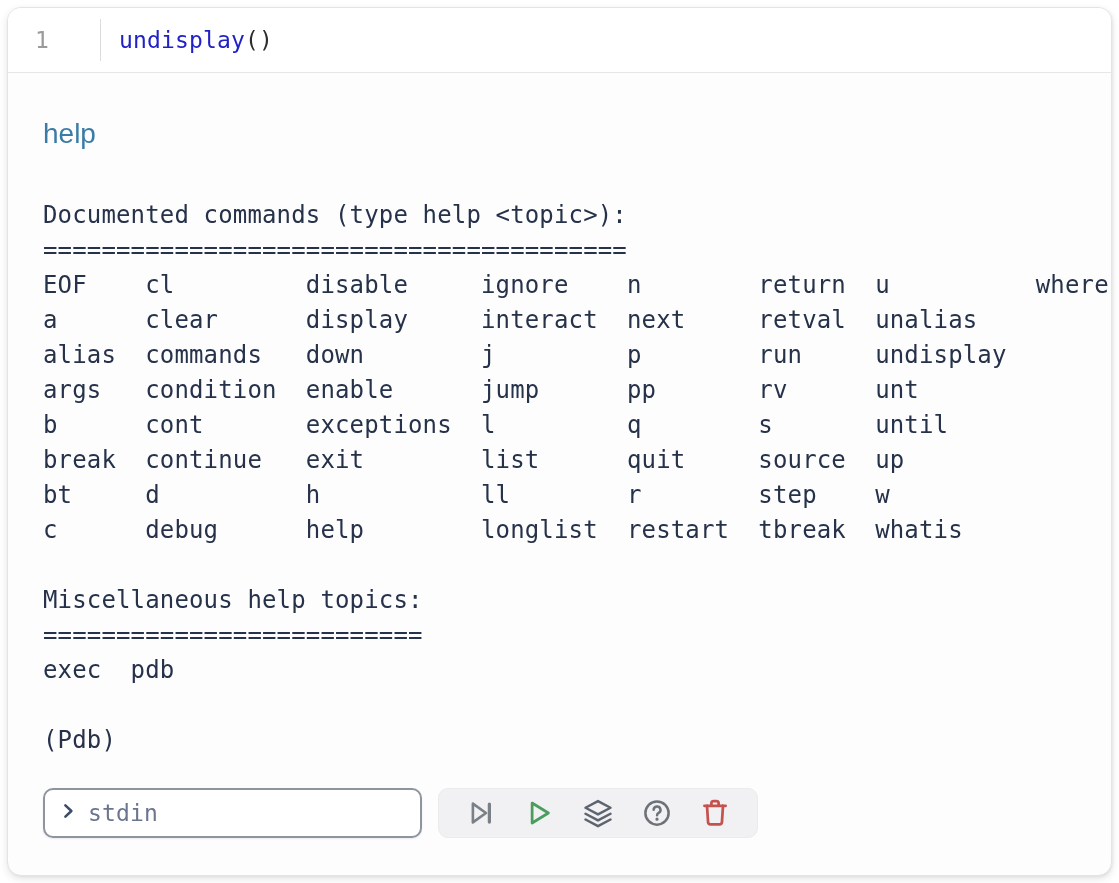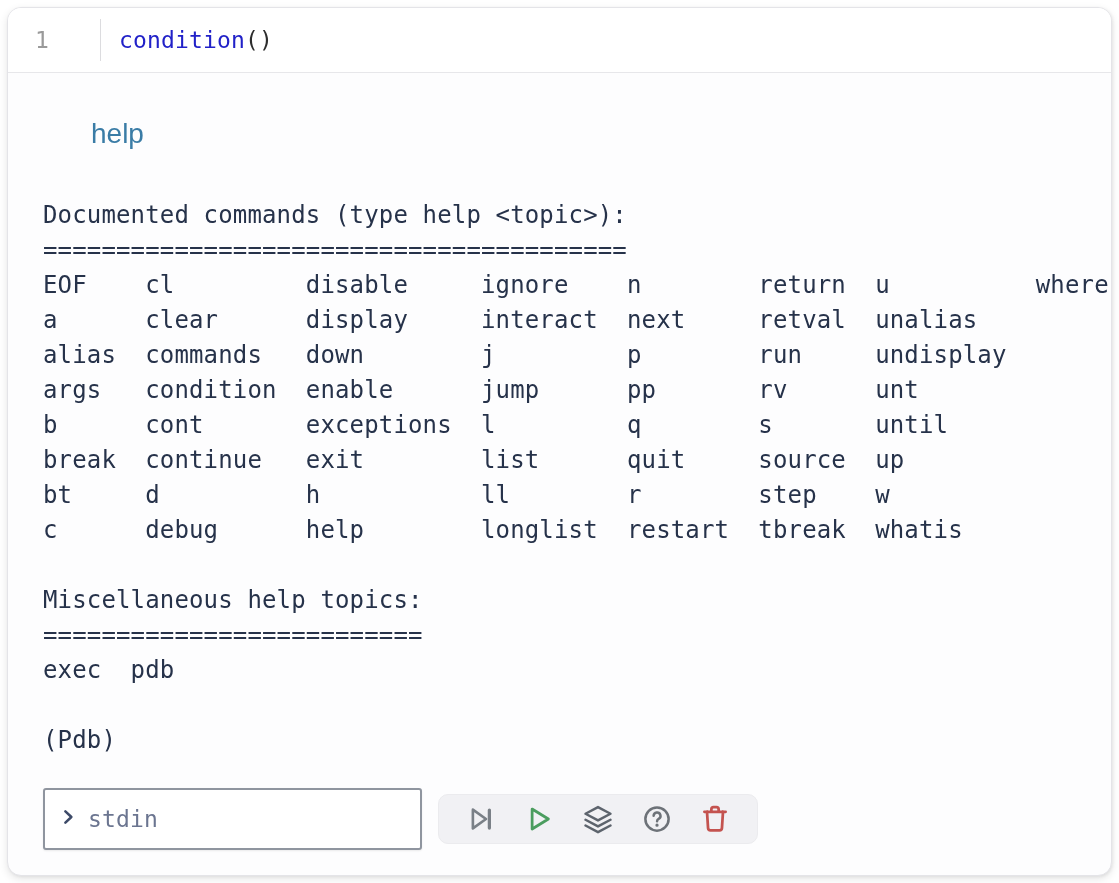--- a/index.html
+++ b/index.html
@@ -53,43 +53,42 @@
     flex: 1;
     padding: 46px 35px 39px 35px;
     overflow: hidden;
   }
   .echo {
     font-family: "Liberation Sans", sans-serif;
     font-size: 28px;
     line-height: 30px;
     color: #3a7ca6;
     margin-bottom: 49px;
-    margin-left: 48px;
   }
   .console-pre {
     font-family: "DejaVu Sans Mono", monospace;
     font-size: 24px;
     letter-spacing: 0.15px;
     line-height: 35px;
     color: #26324a;
     white-space: pre;
   }
 
   
   .io-row {
     margin-top: 30px;
     display: flex;
     align-items: center;
   }
   .stdin-box {
     width: 379px;
-    height: 62px;
+    height: 50px;
     background: #ffffff;
     border: 2px solid #8f959f;
-    border-radius: 3px;
+    border-radius: 10px;
     box-shadow: 0 1px 2px rgba(0,0,0,0.08);
     display: flex;
     align-items: center;
     padding: 0 14px;
   }
   .stdin-box .chev { flex: 0 0 auto; margin-right: 11px; }
   .stdin-input {
     border: none;
     outline: none;
     background: transparent;
@@ -126,21 +125,21 @@
 </style>
 </head>
 <body>
 
 <div class="card">
 
   <div class="editor-row">
     <div class="gutter">
       <span>1</span>
     </div>
-    <div class="code-line"><span class="tok-builtin">condition</span><span class="tok-paren">()</span></div>
+    <div class="code-line"><span class="tok-builtin">undisplay</span><span class="tok-paren">()</span></div>
   </div>
 
   <div class="output-area">
 
     <div class="echo">help</div>
 
     <pre class="console-pre">Documented commands (type help &lt;topic&gt;):
 ========================================
 EOF    cl         disable     ignore    n        return  u          where
 a      clear      display     interact  next     retval  unalias

